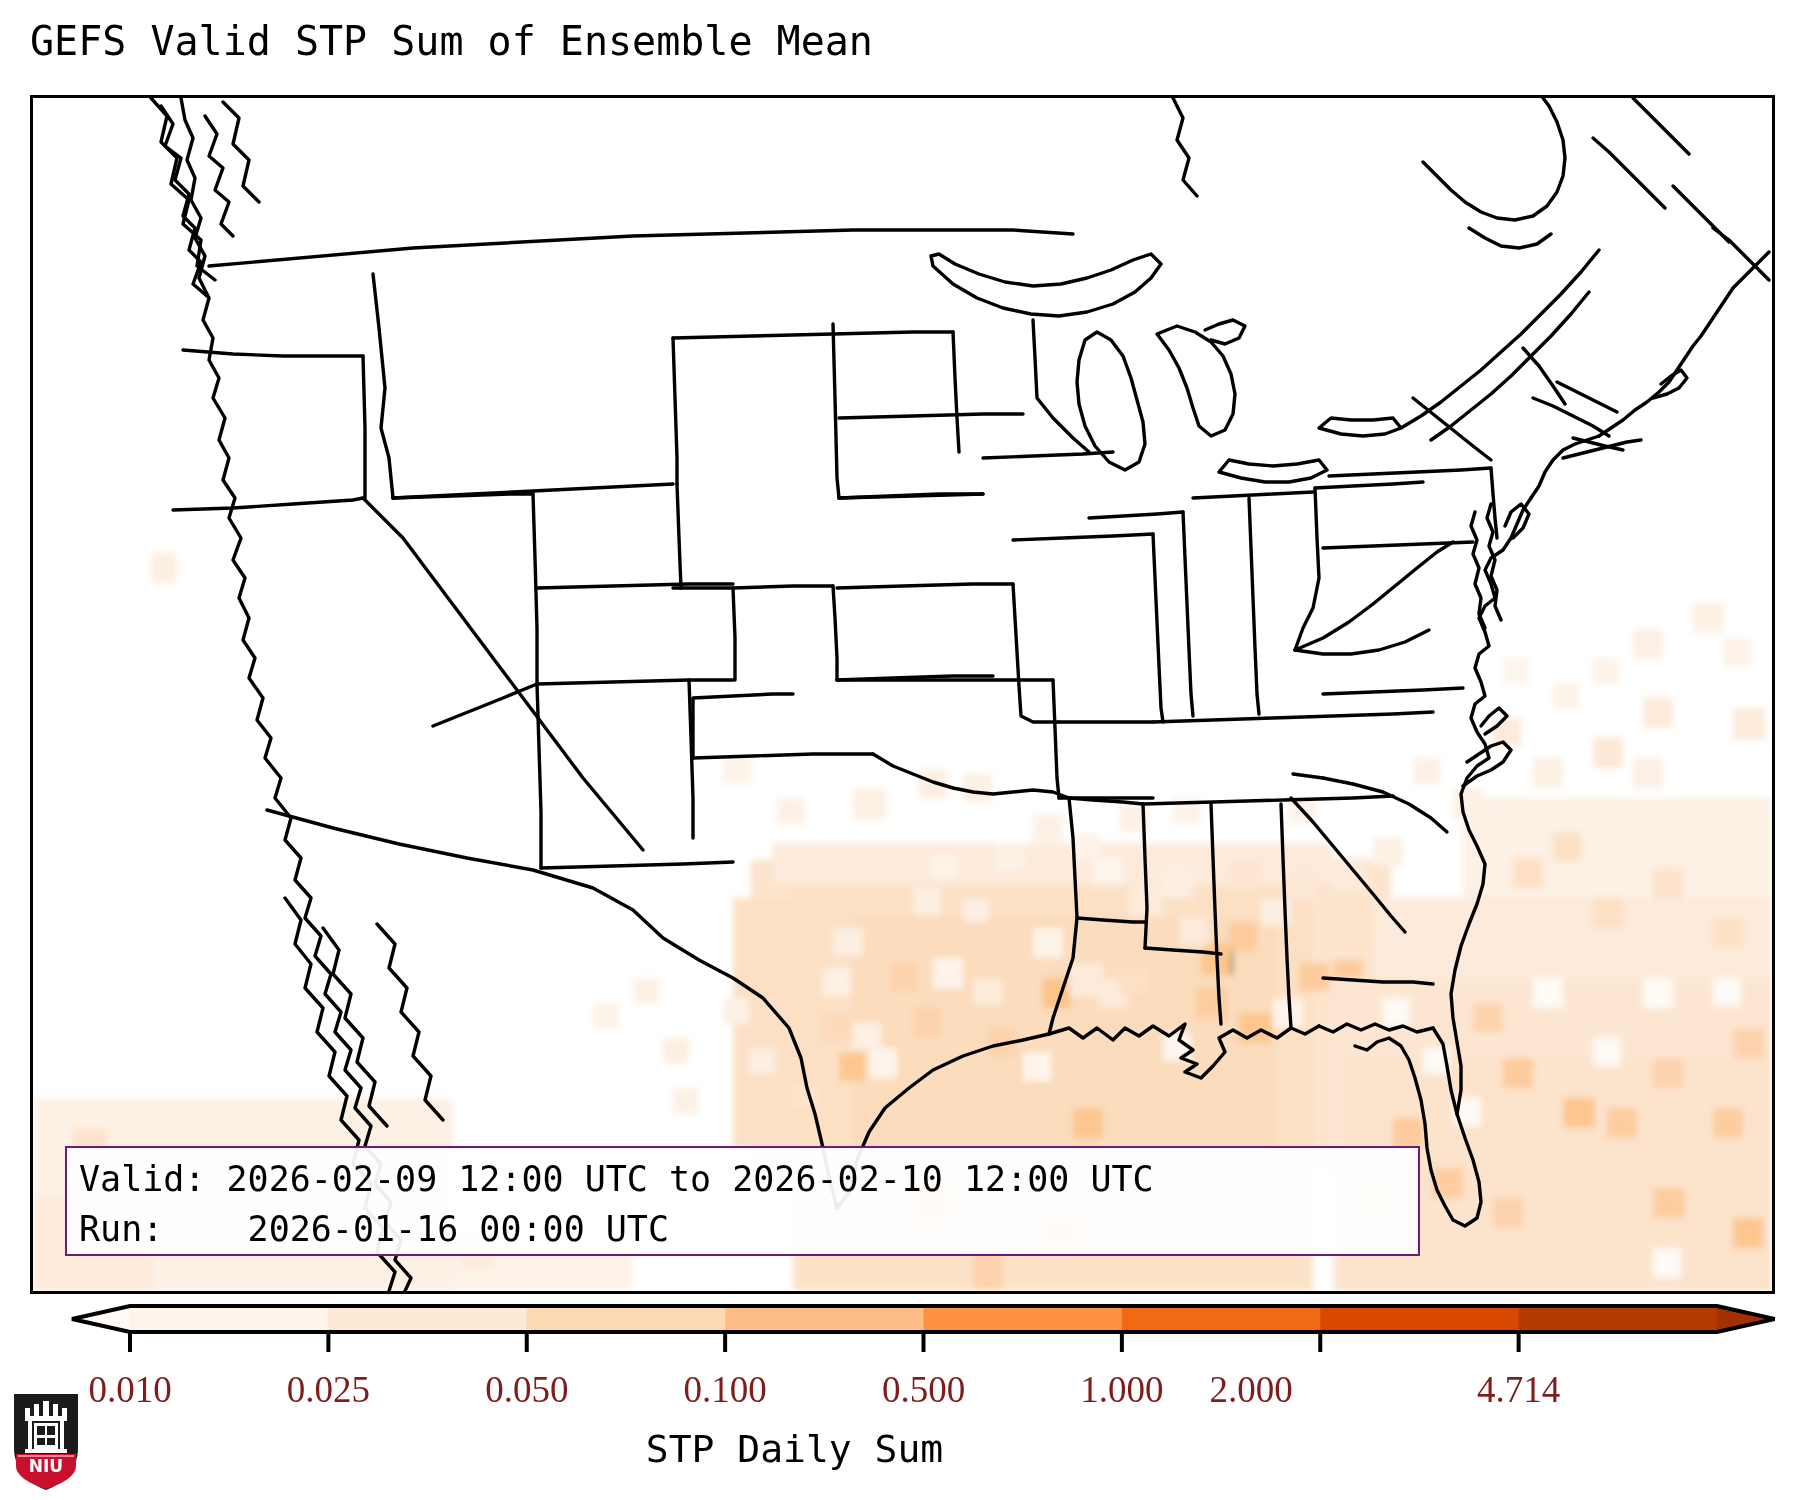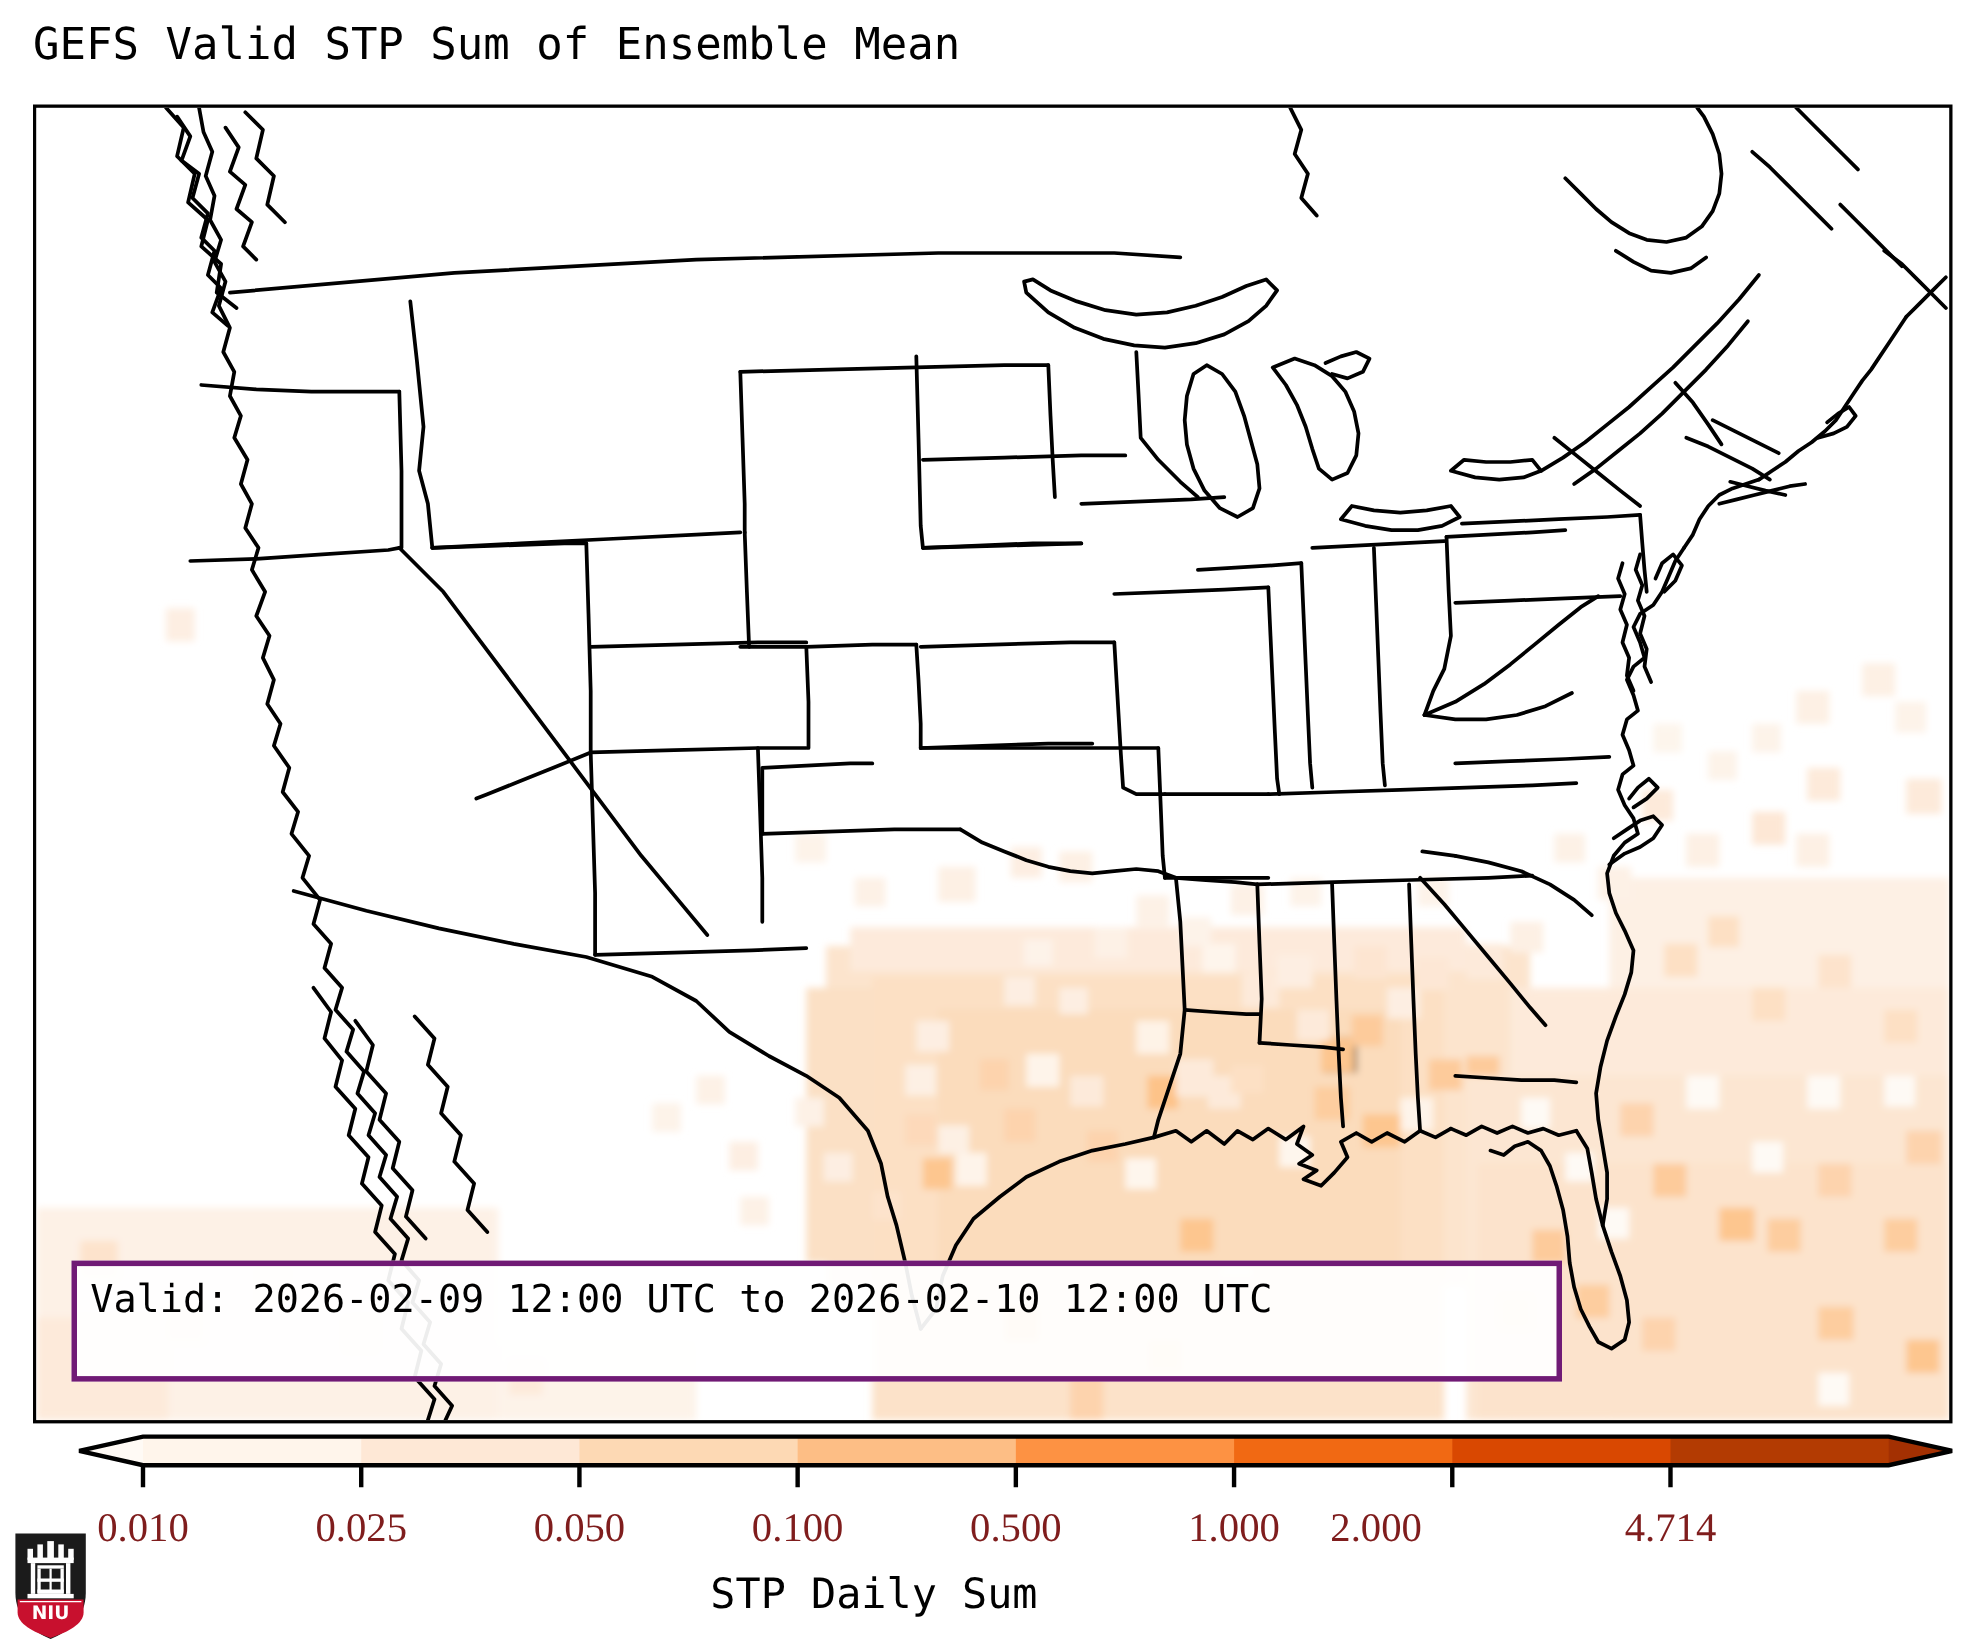--- a/index.html
+++ b/index.html
@@ -55,21 +55,21 @@
     display: block;
   }
 
   
   #info-box {
     position: absolute;
     left: 62px;
     top: 1143px;
     width: 1355px;
     height: 110px;
-    border: 5px solid #701a75;
+    border: 2px solid #701a75;
     background: rgba(255,255,255,0.93);
     box-sizing: border-box;
     padding: 6px 12px 12px 12px;
     z-index: 40;
   }
   .info-line {
     font-size: 35px;
     line-height: 50px;
     color: #000000;
     white-space: pre;
@@ -527,20 +527,21 @@
 
         <path d="M980,486 L982,520 L984,554 L986,588 L988,618 L1000,624
                  L1014,624 L1026,624"></path>
 
         <path d="M920,234 L922,280 L924,320 L926,354"></path>
       </g>
     </svg>
 
     <div id="info-box" style="left:32px; top:1048px;">
       <div class="info-line">Valid: 2026-02-09 12:00 UTC to 2026-02-10 12:00 UTC</div>
+      <div class="info-line">Run:    2026-01-16 00:00 UTC</div>
     </div>
   </div>
 
   <div id="colorbar-wrap">
     <svg id="colorbar-svg" viewBox="0 0 1745 58" preserveAspectRatio="none">
       <g id="cb-segments">
           <rect x="100.00" y="4" width="198.97" height="26" fill="#fff5eb"></rect>
           <rect x="298.38" y="4" width="198.97" height="26" fill="#fee8d6"></rect>
           <rect x="496.75" y="4" width="198.97" height="26" fill="#fdd9b4"></rect>
           <rect x="695.13" y="4" width="198.97" height="26" fill="#fdbe85"></rect>

